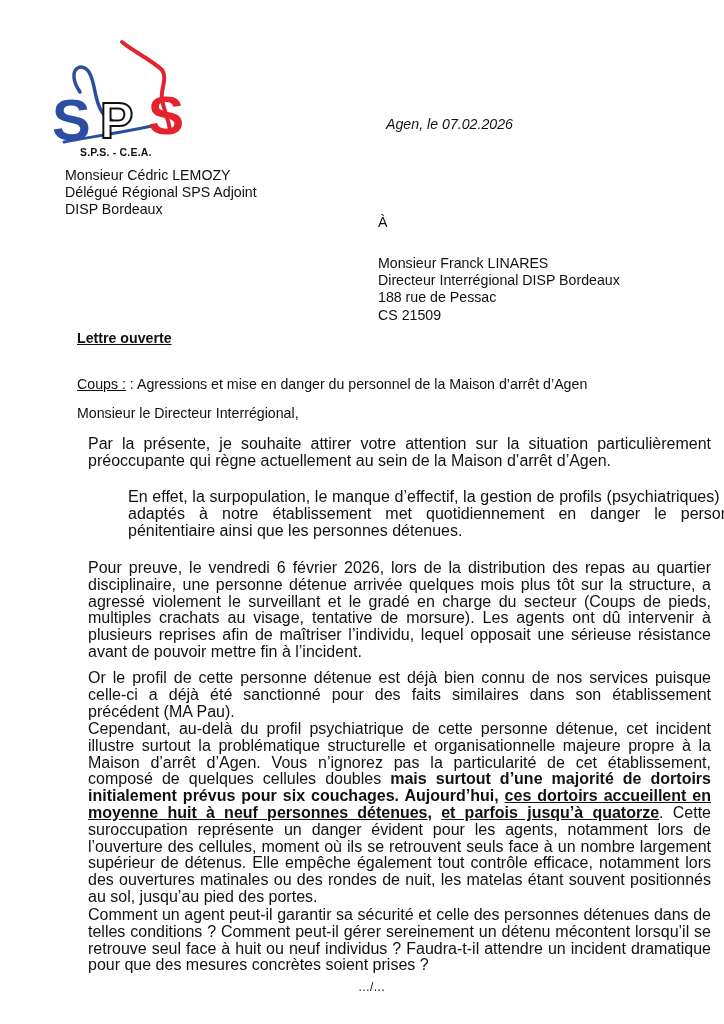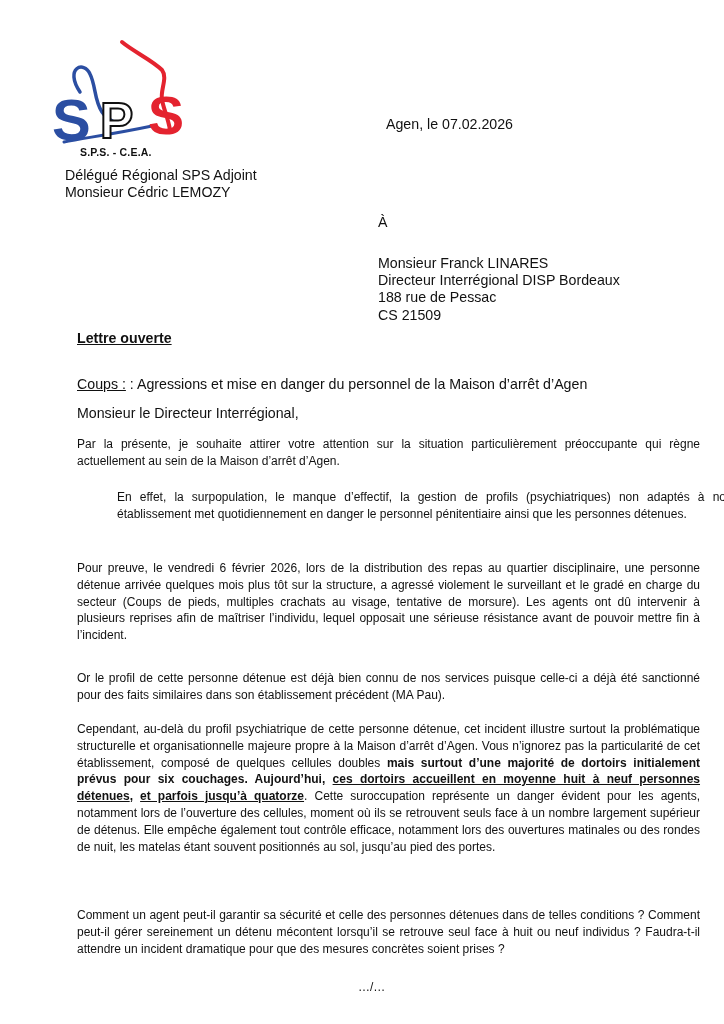--- a/index.html
+++ b/index.html
@@ -7,29 +7,29 @@
     width: 724px; height: 1024px; position: relative; overflow: hidden;
     font-family: "Liberation Sans", sans-serif; color: #111111;
     font-size: 14.2px;
   }
   .abs { position: absolute; }
   .logo { left: 44px; top: 38px; width: 150px; height: 125px; }
   .logo-caption {
     left: 80px; top: 146px; font-size: 10.5px; font-weight: bold; letter-spacing: 0.2px;
   }
   .sender { left: 65px; top: 167px; line-height: 17px; font-size: 14.2px; }
-  .date { left: 386px; top: 116px; font-size: 14.2px; }
+  .date { left: 386px; top: 116px; font-size: 14.2px; font-style: italic; }
   .a-mark { left: 378px; top: 214px; font-size: 14.2px; }
   .recipient { left: 378px; top: 255px; line-height: 17.2px; font-size: 14.2px; }
   .title { left: 77px; top: 330px; font-weight: bold; text-decoration: underline; font-size: 14.2px; }
   .object { left: 77px; top: 376px; font-size: 14.2px; }
   .object .lbl { text-decoration: underline; }
   .salutation { left: 77px; top: 405px; font-size: 14.2px; }
   .para {
-    left: 77px; width: 623px; text-align: justify; line-height: 16.8px; font-size: 12px;
+    left: 88px; width: 623px; text-align: justify; line-height: 16.8px; font-size: 16px;
   }
   .p1 { top: 436px; }
   .p2 { top: 489px; margin-left: 40px; }
   .p3 { top: 560px; }
   .p4 { top: 670px; }
   .p5 { top: 721px; }
   .p6 { top: 907px; }
   .bold { font-weight: bold; }
   .ul { text-decoration: underline; }
   .continued { left: 358px; top: 980px; font-size: 12px; }
@@ -46,22 +46,23 @@
     <path d="M20 104 C40 100 70 96 108 88" stroke="#2b4ea2" stroke-width="3" fill="none" stroke-linecap="round"></path>
 
     <text x="8" y="102" font-family="Liberation Sans, sans-serif" font-weight="bold" font-size="58" fill="#2b4ea2">S</text>
     <text x="56" y="100" font-family="Liberation Sans, sans-serif" font-weight="bold" font-size="50" fill="#ffffff" stroke="#111111" stroke-width="2">P</text>
     <text x="104" y="96" font-family="Liberation Sans, sans-serif" font-weight="bold" font-size="54" fill="#e4232f">S</text>
   </svg>
 </div>
 <div class="abs logo-caption">S.P.S. - C.E.A.</div>
 
 <div class="abs sender">
+  <div>Monsieur Cédric LEMOZY</div>
   <div>Délégué Régional SPS Adjoint</div>
-  <div>Monsieur Cédric LEMOZY</div>
+  <div>DISP Bordeaux</div>
 </div>
 
 <div class="abs date">Agen, le 07.02.2026</div>
 
 <div class="abs a-mark">À</div>
 <div class="abs recipient">
   <div>Monsieur Franck LINARES</div>
   <div>Directeur Interrégional DISP Bordeaux</div>
   <div>188 rue de Pessac</div>
   <div>CS 21509</div>

